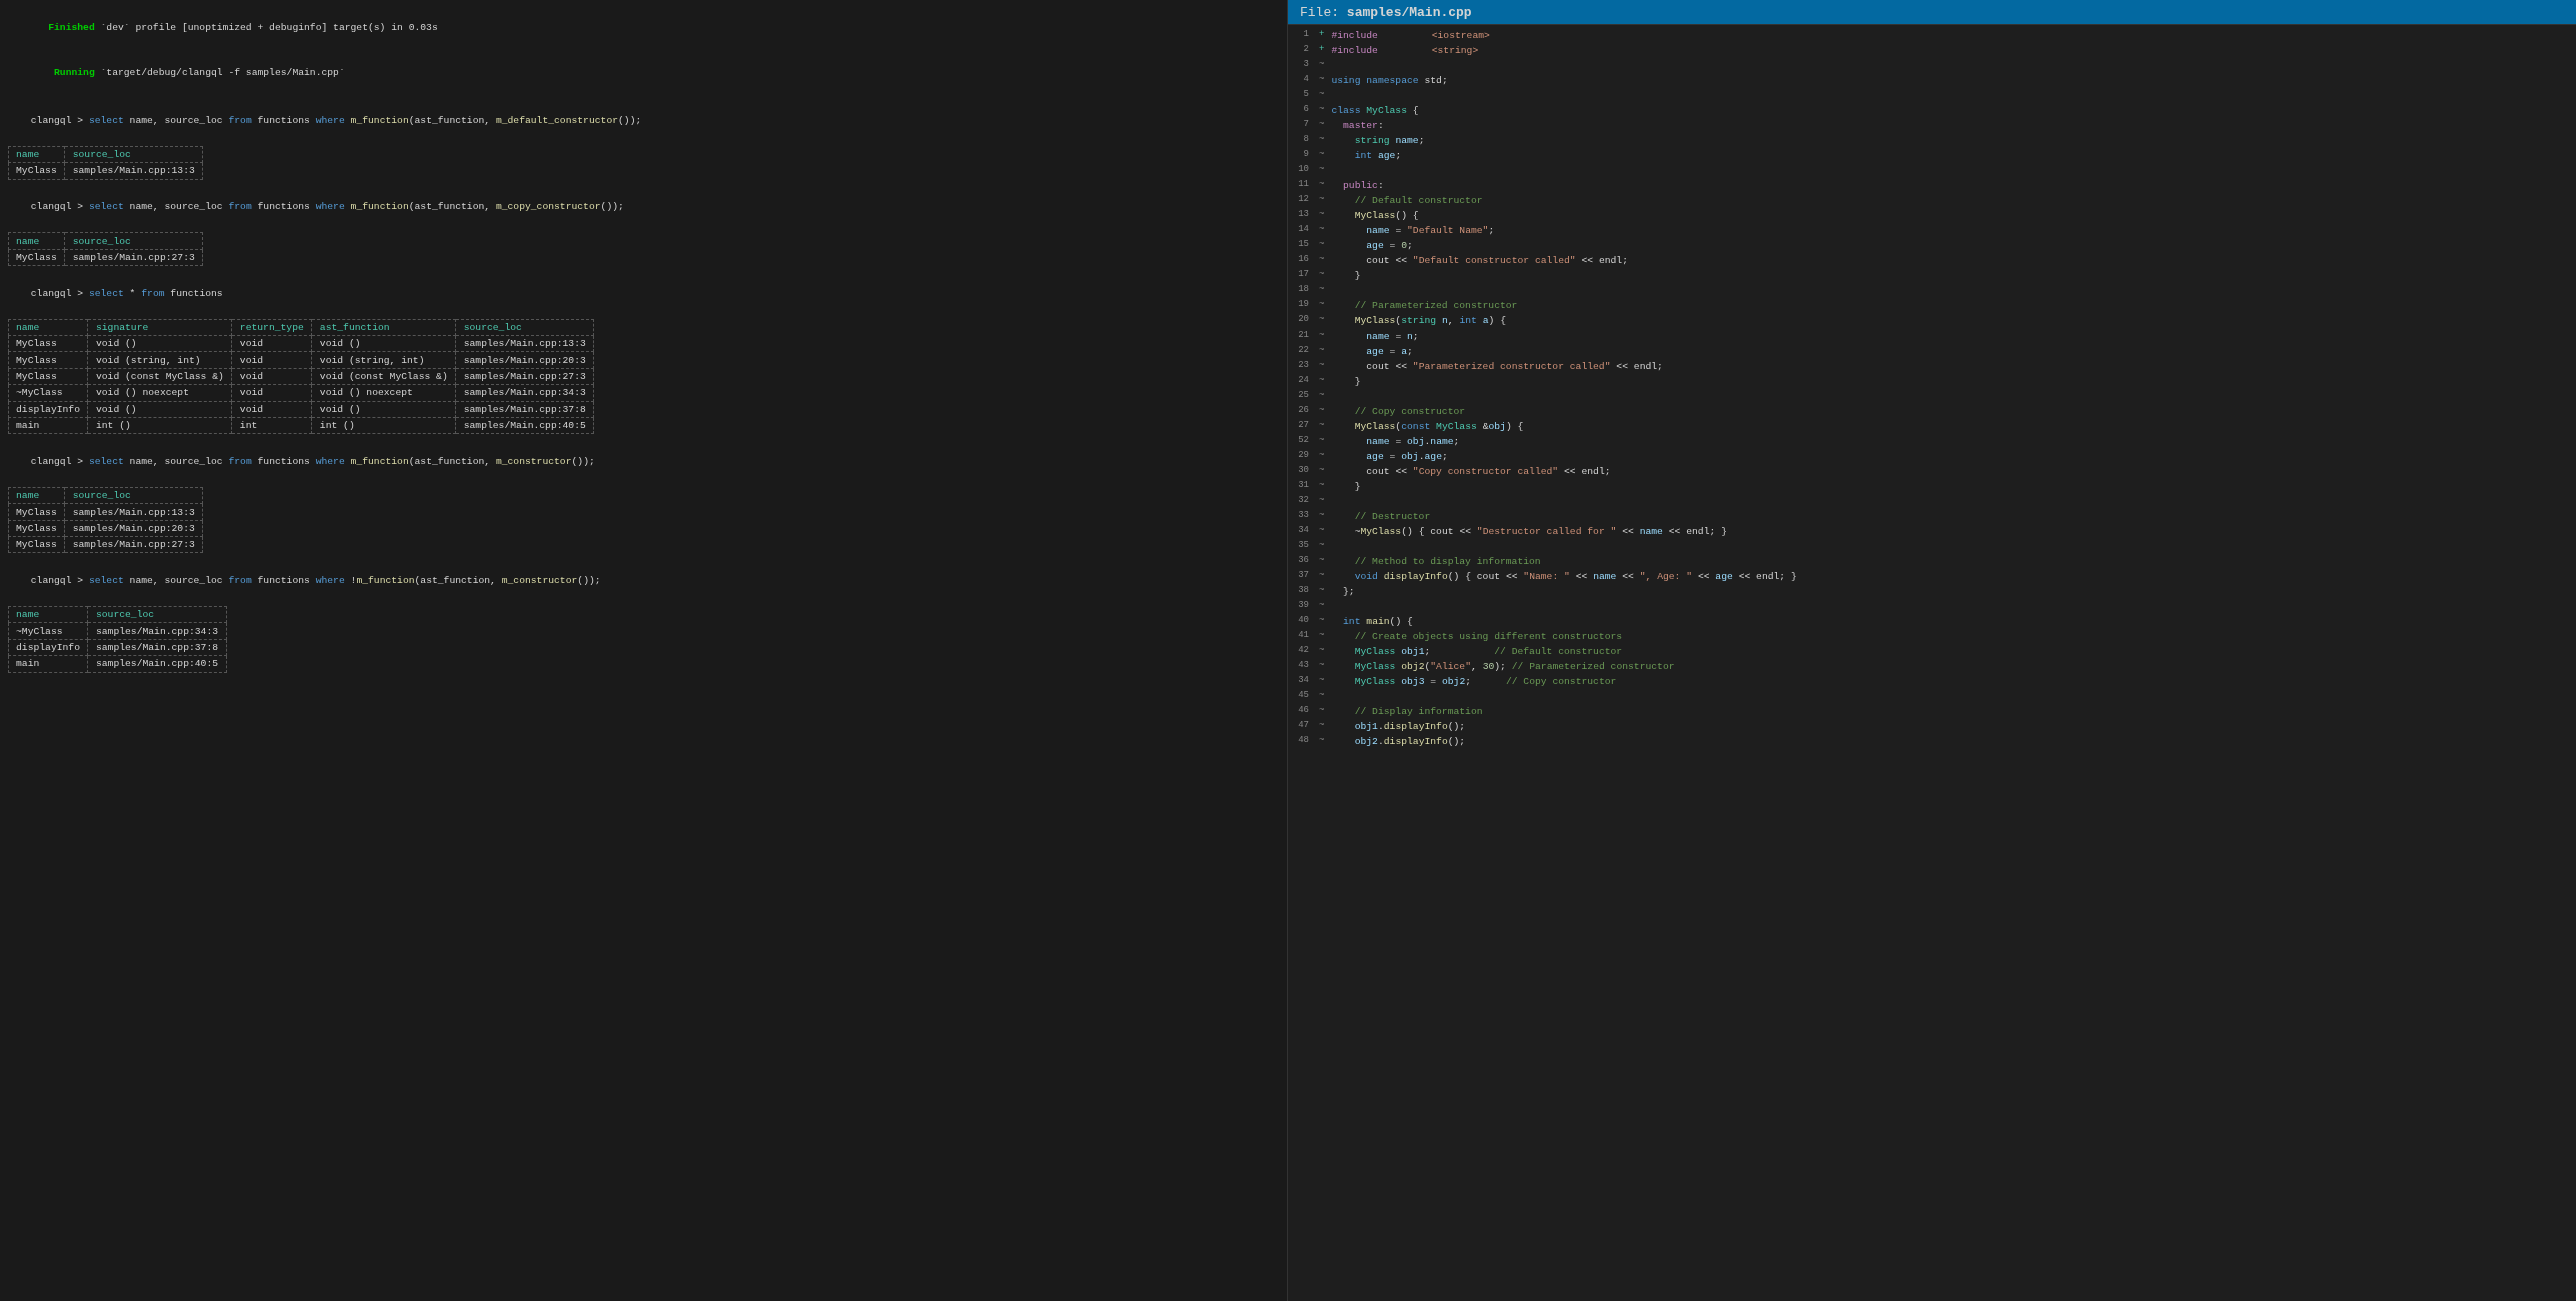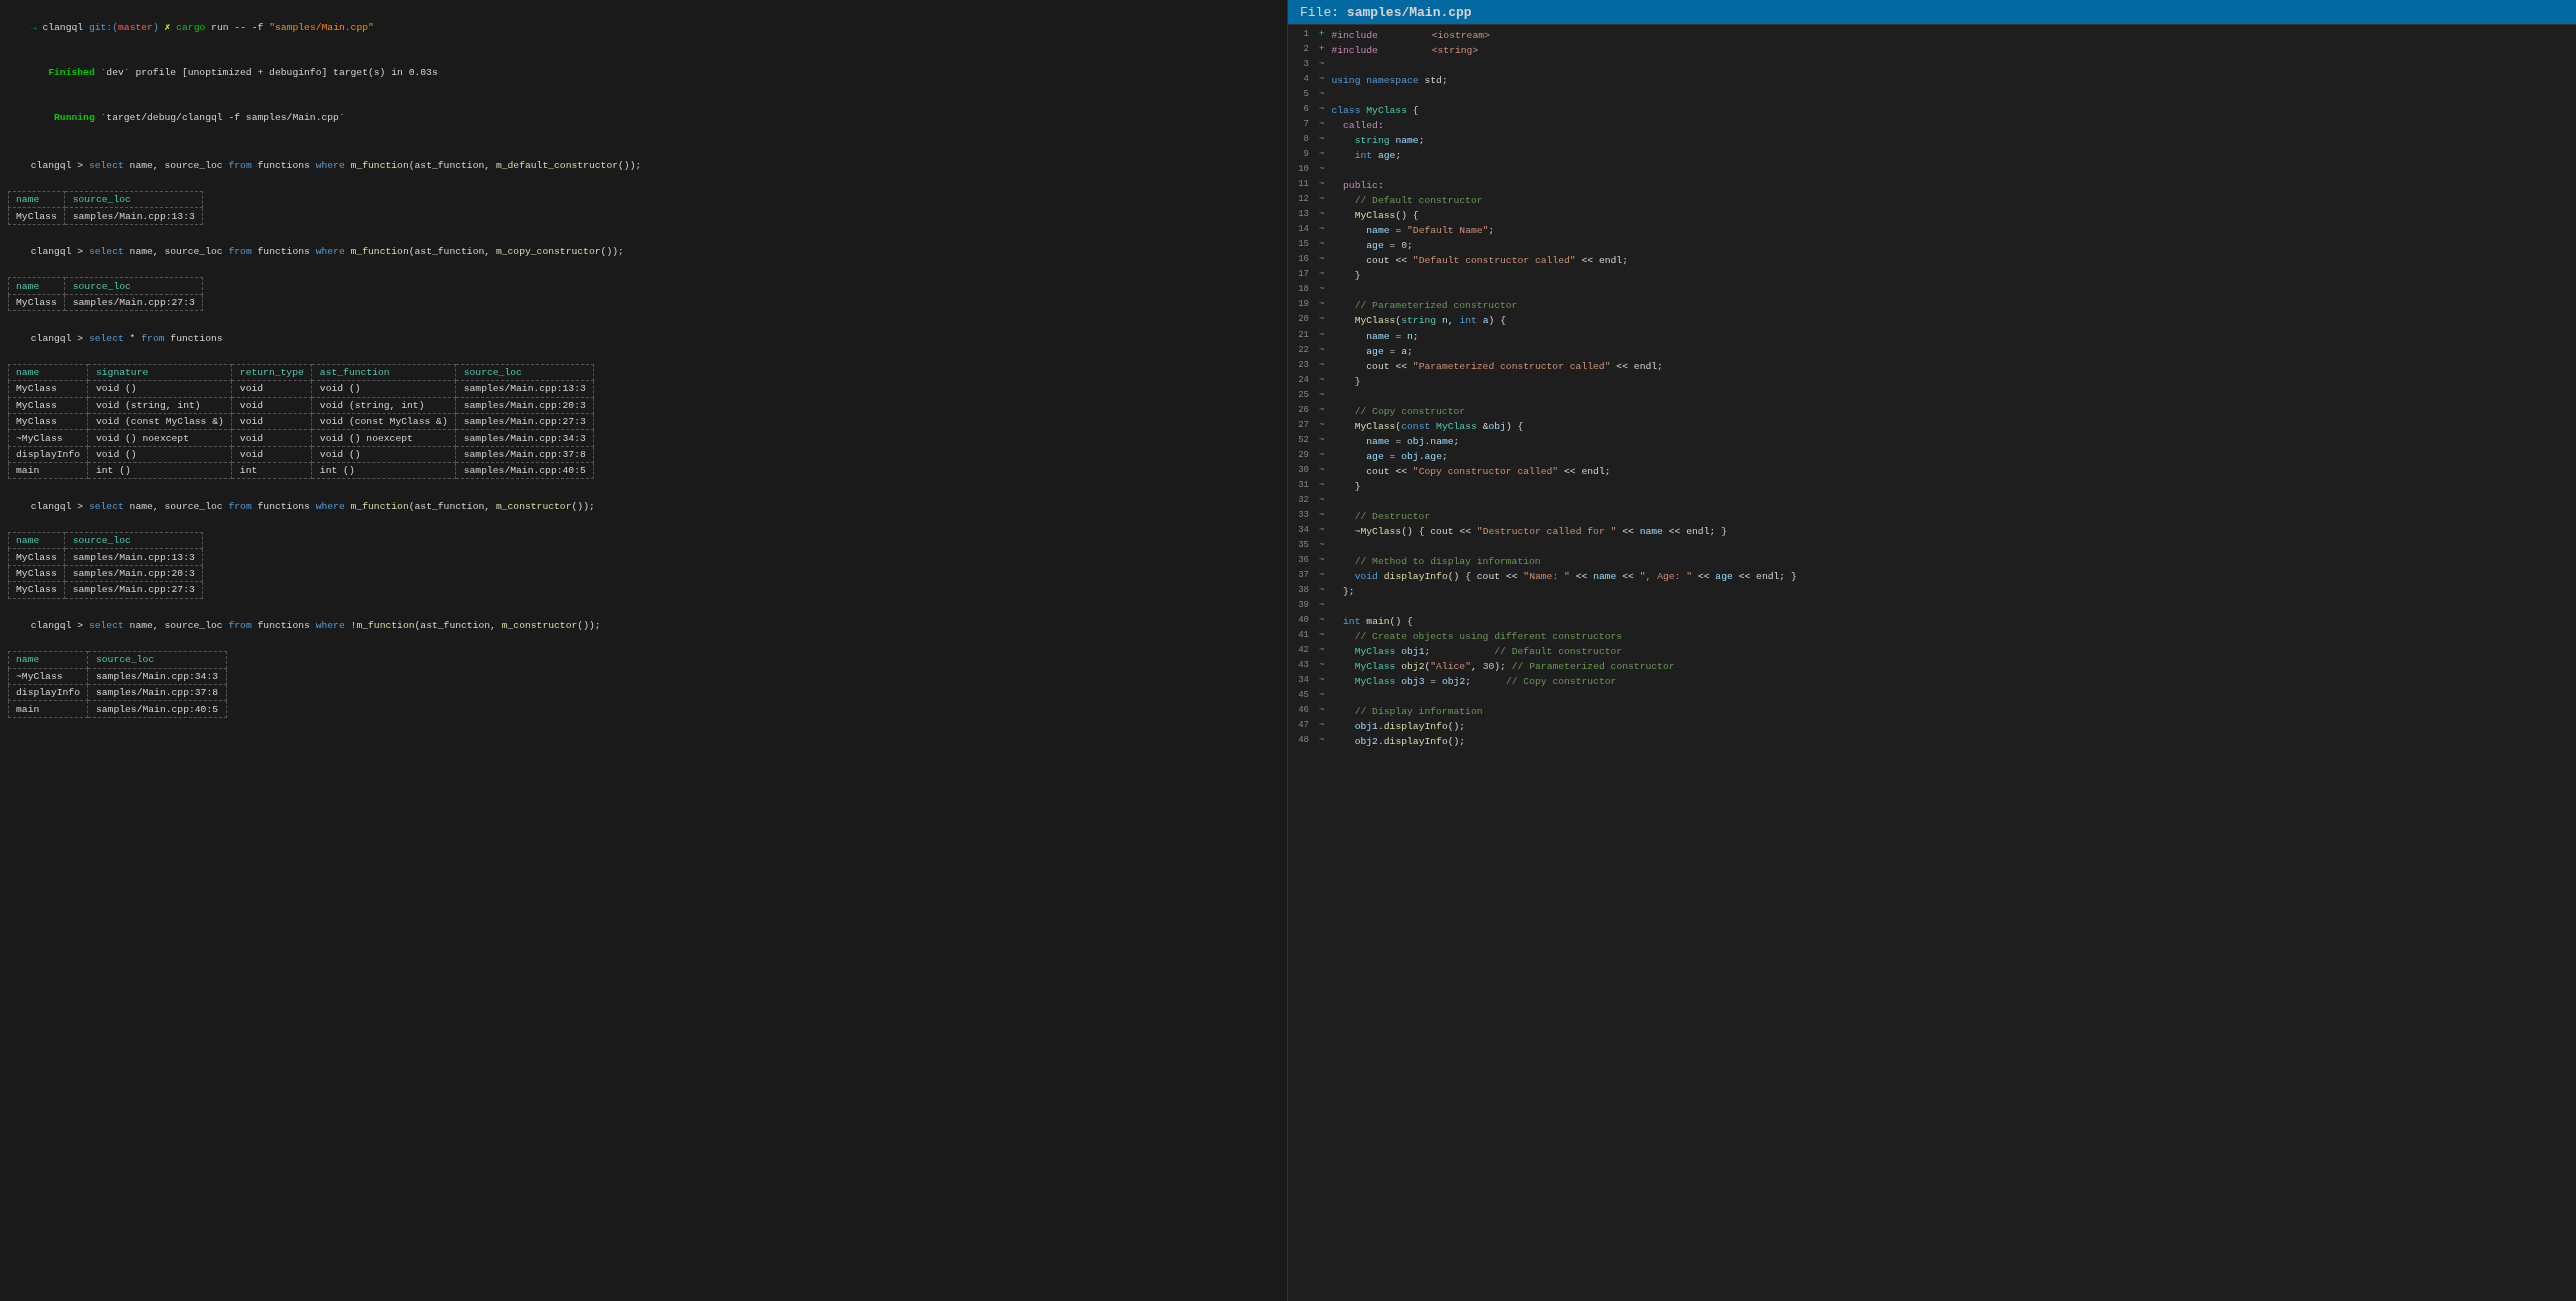--- a/index.html
+++ b/index.html
@@ -139,23 +139,20 @@
     .punc { color: #d4d4d4; }
     .var { color: #9cdcfe; }
     .plain { color: #d4d4d4; }
   </style>
 </head>
 <body>
 
 <div id="left-panel">
 
   <div class="command-line">
-    <span class="cmd-arrow">→ </span><span class="plain">clangql </span><span style="color:#569cd6">git:(</span><span style="color:#ff6347">master</span><span style="color:#569cd6">)</span><span style="color:#ffff00"> ✗ </span><span style="color:#00cc00">cargo</span><span class="plain"> run -- -f </span><span style="color:#ff8c00">"samples/Main.cpp"</span>
-  </div>
-  <div class="command-line">
     <span class="status-finished">   Finished</span><span class="status-text"> `dev` profile [unoptimized + debuginfo] target(s) in 0.03s</span>
   </div>
   <div class="command-line">
     <span class="status-running">    Running</span><span class="status-text"> `target/debug/clangql -f samples/Main.cpp`</span>
   </div>
 
   <div class="query-line">
     <span style="color:#d4d4d4">clangql &gt; </span><span style="color:#569cd6">select</span><span style="color:#d4d4d4"> name, source_loc </span><span style="color:#569cd6">from</span><span style="color:#d4d4d4"> functions </span><span style="color:#569cd6">where</span><span style="color:#d4d4d4"> </span><span style="color:#dcdcaa">m_function</span><span style="color:#d4d4d4">(ast_function, </span><span style="color:#dcdcaa">m_default_constructor</span><span style="color:#d4d4d4">());</span>
   </div>
   <table class="result-table">
@@ -343,21 +340,21 @@
 
     <div class="code-line">
       <span class="line-num">6</span>
       <span class="line-gutter tilde">~</span>
       <span class="line-content"><span class="kw">class</span> <span class="cls">MyClass</span> <span class="punc">{</span></span>
     </div>
 
     <div class="code-line">
       <span class="line-num">7</span>
       <span class="line-gutter tilde">~</span>
-      <span class="line-content">  <span class="kw2">called</span><span class="punc">:</span></span>
+      <span class="line-content">  <span class="kw2">master</span><span class="punc">:</span></span>
     </div>
 
     <div class="code-line">
       <span class="line-num">8</span>
       <span class="line-gutter tilde">~</span>
       <span class="line-content">    <span class="cls">string</span> <span class="var">name</span><span class="punc">;</span></span>
     </div>
 
     <div class="code-line">
       <span class="line-num">9</span>

